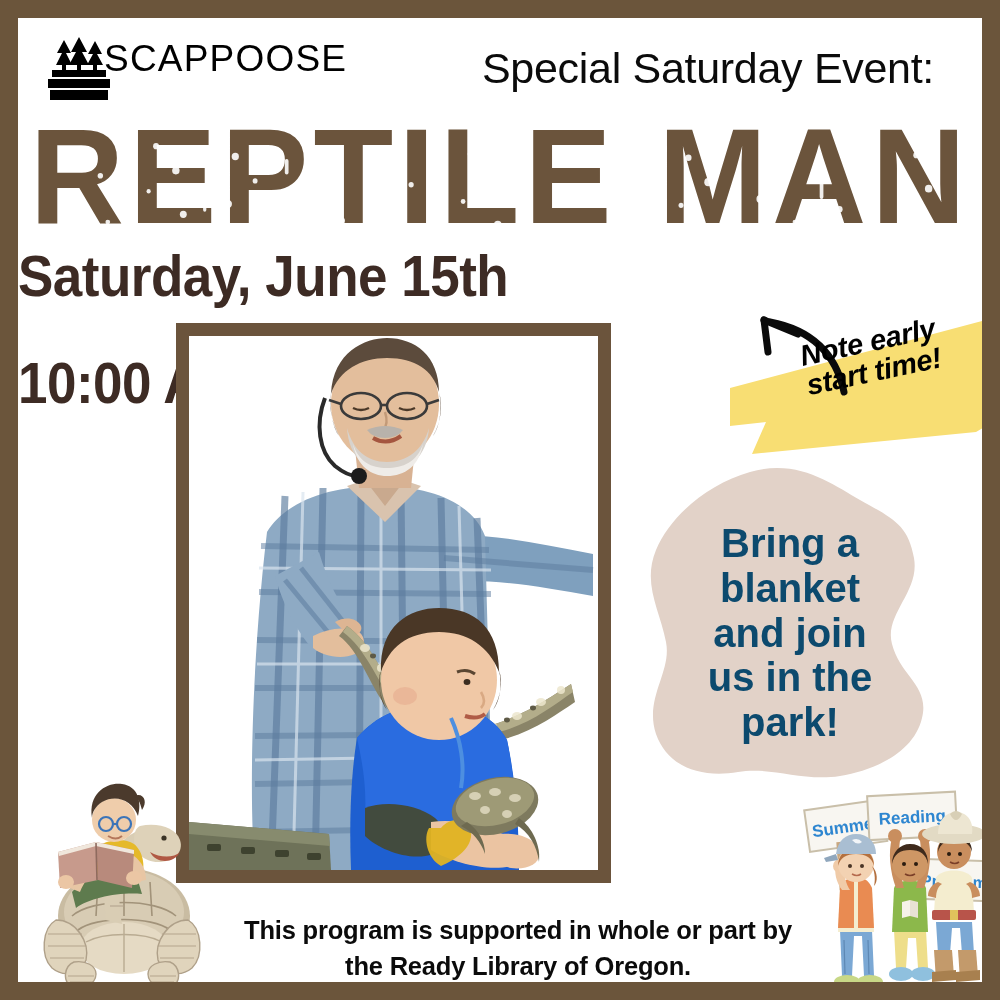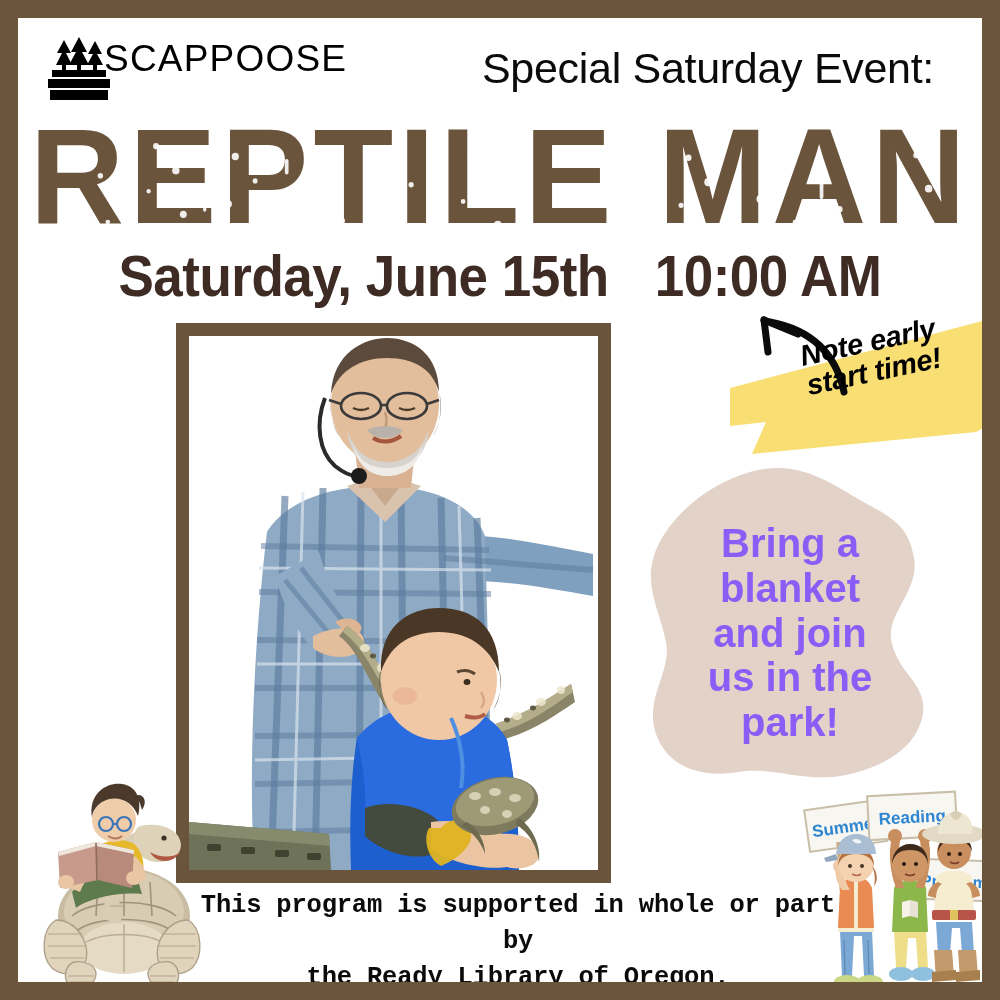--- a/index.html
+++ b/index.html
@@ -105,20 +105,21 @@
   
   .datetime-row {
     position: absolute;
     left: 0;
     top: 228px;
     width: 100%;
     display: flex;
     justify-content: center;
     align-items: flex-start;
     gap: 46px;
+    flex-direction: column;
   }
   .date-text, .time-text {
     font-family: "Liberation Sans Narrow", "Liberation Sans", sans-serif;
     font-size: 53px;
     font-weight: bold;
     color: #3D2B24;
     letter-spacing: -0.5px;
     transform: scaleY(1.08);
   }
   
@@ -179,30 +180,30 @@
   .blob-text {
     position: absolute;
     left: 26px;
     top: 55px;
     width: 236px;
     text-align: center;
     font-family: "Liberation Sans", sans-serif;
     font-size: 40px;
     font-weight: bold;
     line-height: 1.12;
-    color: #8b5cf6;
+    color: #0c4a6e;
   }
   
   .credit {
     position: absolute;
     left: 170px;
-    top: 870px;
+    top: 894px;
     width: 660px;
     text-align: center;
-    font-family: Liberation Mono, monospace;
+    font-family: Liberation Sans, sans-serif;
     font-size: 25.5px;
     font-weight: bold;
     line-height: 1.42;
     color: #0b0b0b;
     letter-spacing: -0.2px;
   }
   
   .tortoise-art {
     position: absolute;
     left: 20px;

